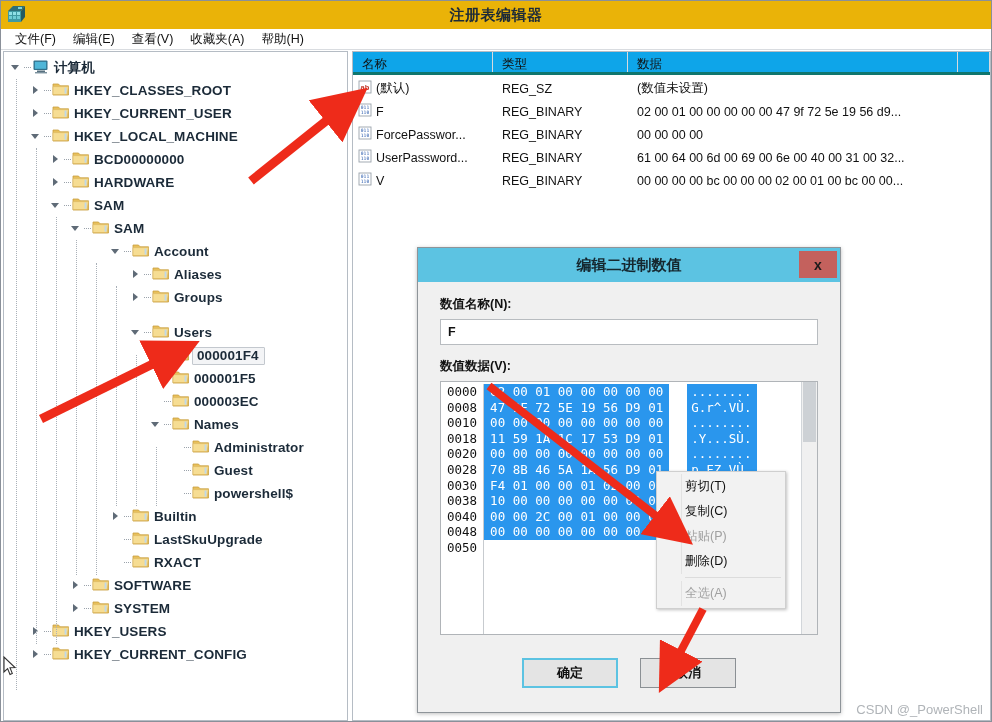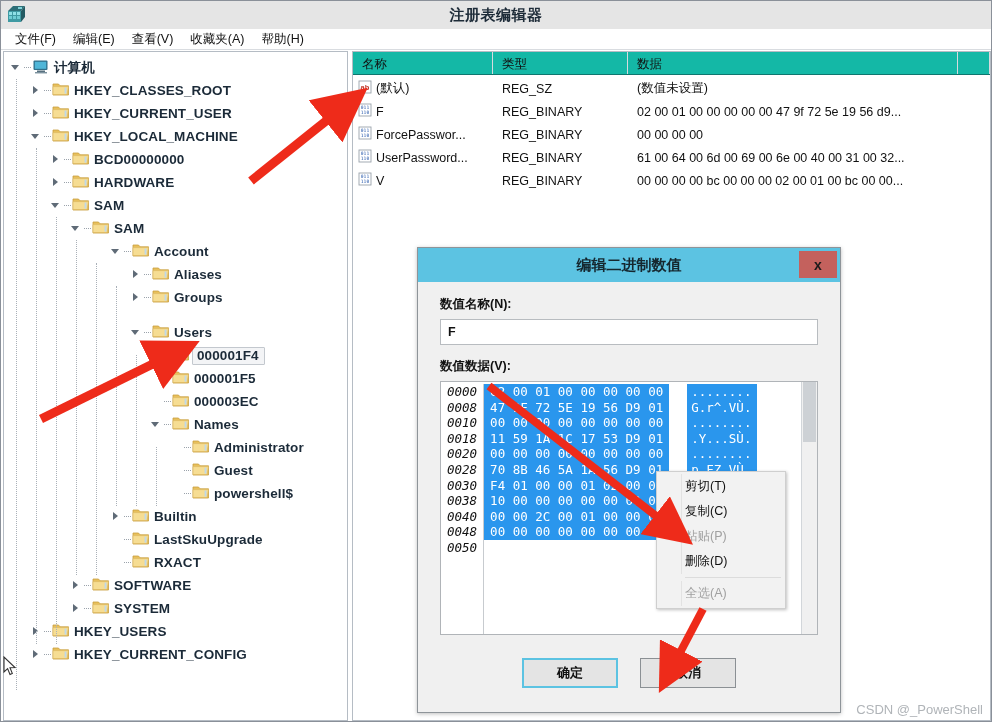--- a/index.html
+++ b/index.html
@@ -22,21 +22,21 @@
     border: 1px solid #8a9099;
     box-sizing: border-box;
   }
 
   
   .titlebar {
     position: absolute;
     left: 0; top: 0;
     width: 100%;
     height: 28px;
-    background: #e5e5e5;
+    background: #eab308;
     display: flex;
     align-items: center;
     box-sizing: border-box;
   }
   .titlebar .app-icon {
     width: 22px; height: 22px;
     margin-left: 4px;
     position: relative;
     flex: 0 0 auto;
   }
@@ -154,22 +154,22 @@
   .guide {
     position: absolute;
     border-left: 1px dotted #a9b0b8;
     width: 0;
   }
 
   
   .lv-header {
     display: flex;
     height: 23px;
-    border-bottom: 1px solid #0f766e;
-    background: #14b8a6;
+    border-bottom: 3px solid #0f766e;
+    background: #0ea5e9;
     box-sizing: border-box;
   }
   .lv-header .col {
     font-size: 12.5px;
     color: #111;
     padding: 4px 0 0 9px;
     border-right: 1px solid #d6dade;
     box-sizing: border-box;
     overflow: hidden;
     white-space: nowrap;
@@ -285,21 +285,20 @@
     font-size: 12.5px;
     line-height: 15.6px;
     padding-top: 2px;
   }
   .hex-offsets {
     color: #111;
     padding-left: 6px;
     padding-right: 6px;
     white-space: pre;
     border-right: 1px solid #c7cbcf;
-    font-style: italic;
   }
   .hex-bytes {
     background: #2a96ed;
     color: #ffffff;
     white-space: pre;
     padding-left: 6px;
     padding-right: 6px;
     align-self: flex-start;
   }
   .hex-gap {

